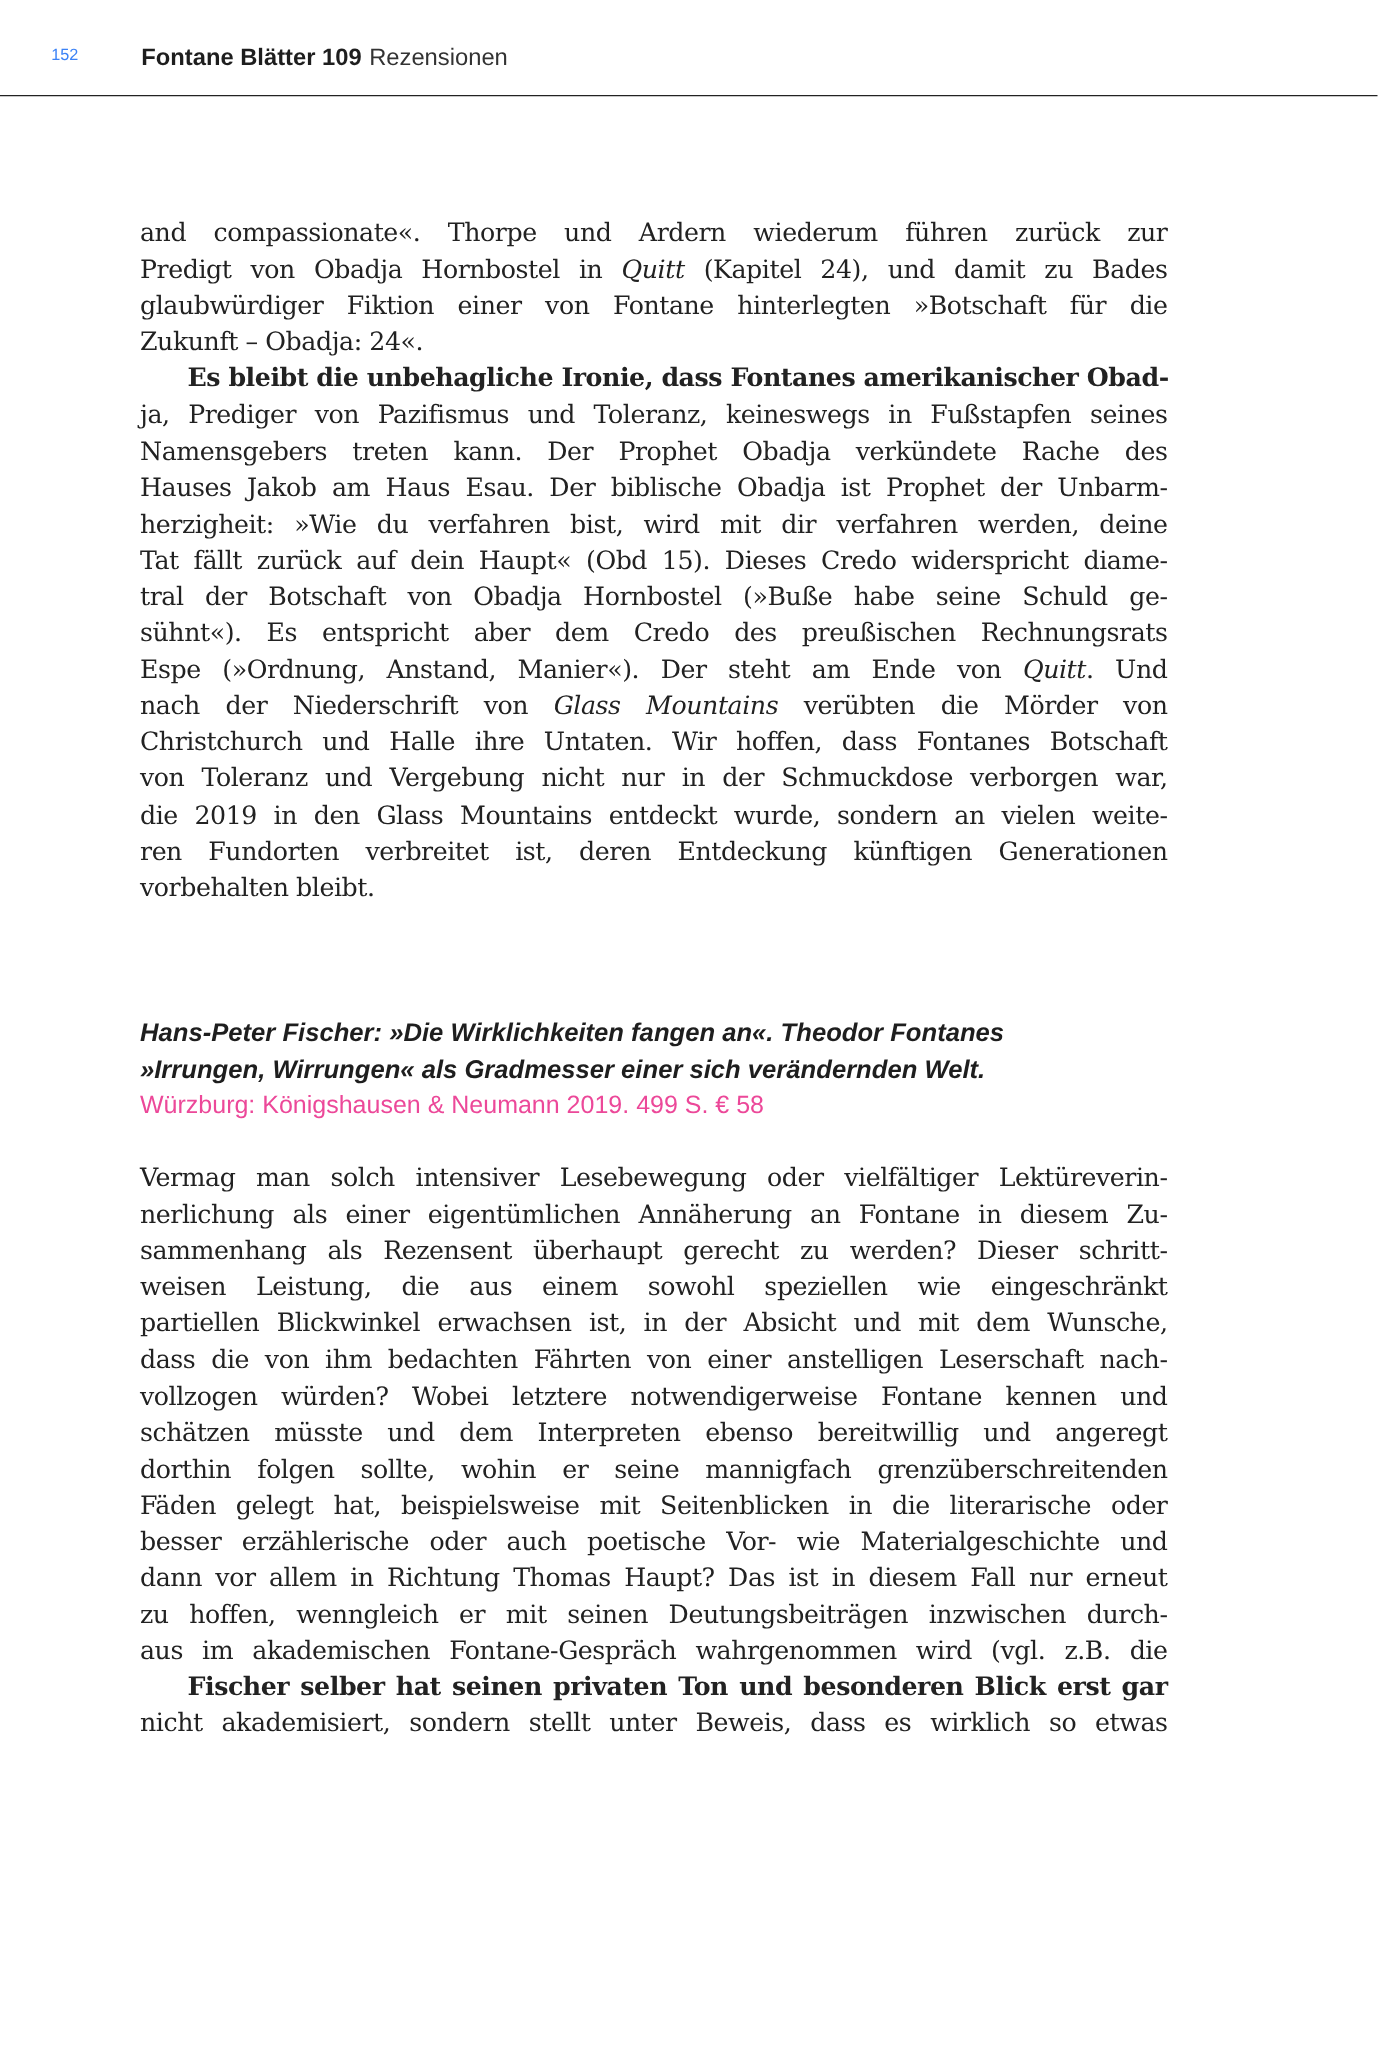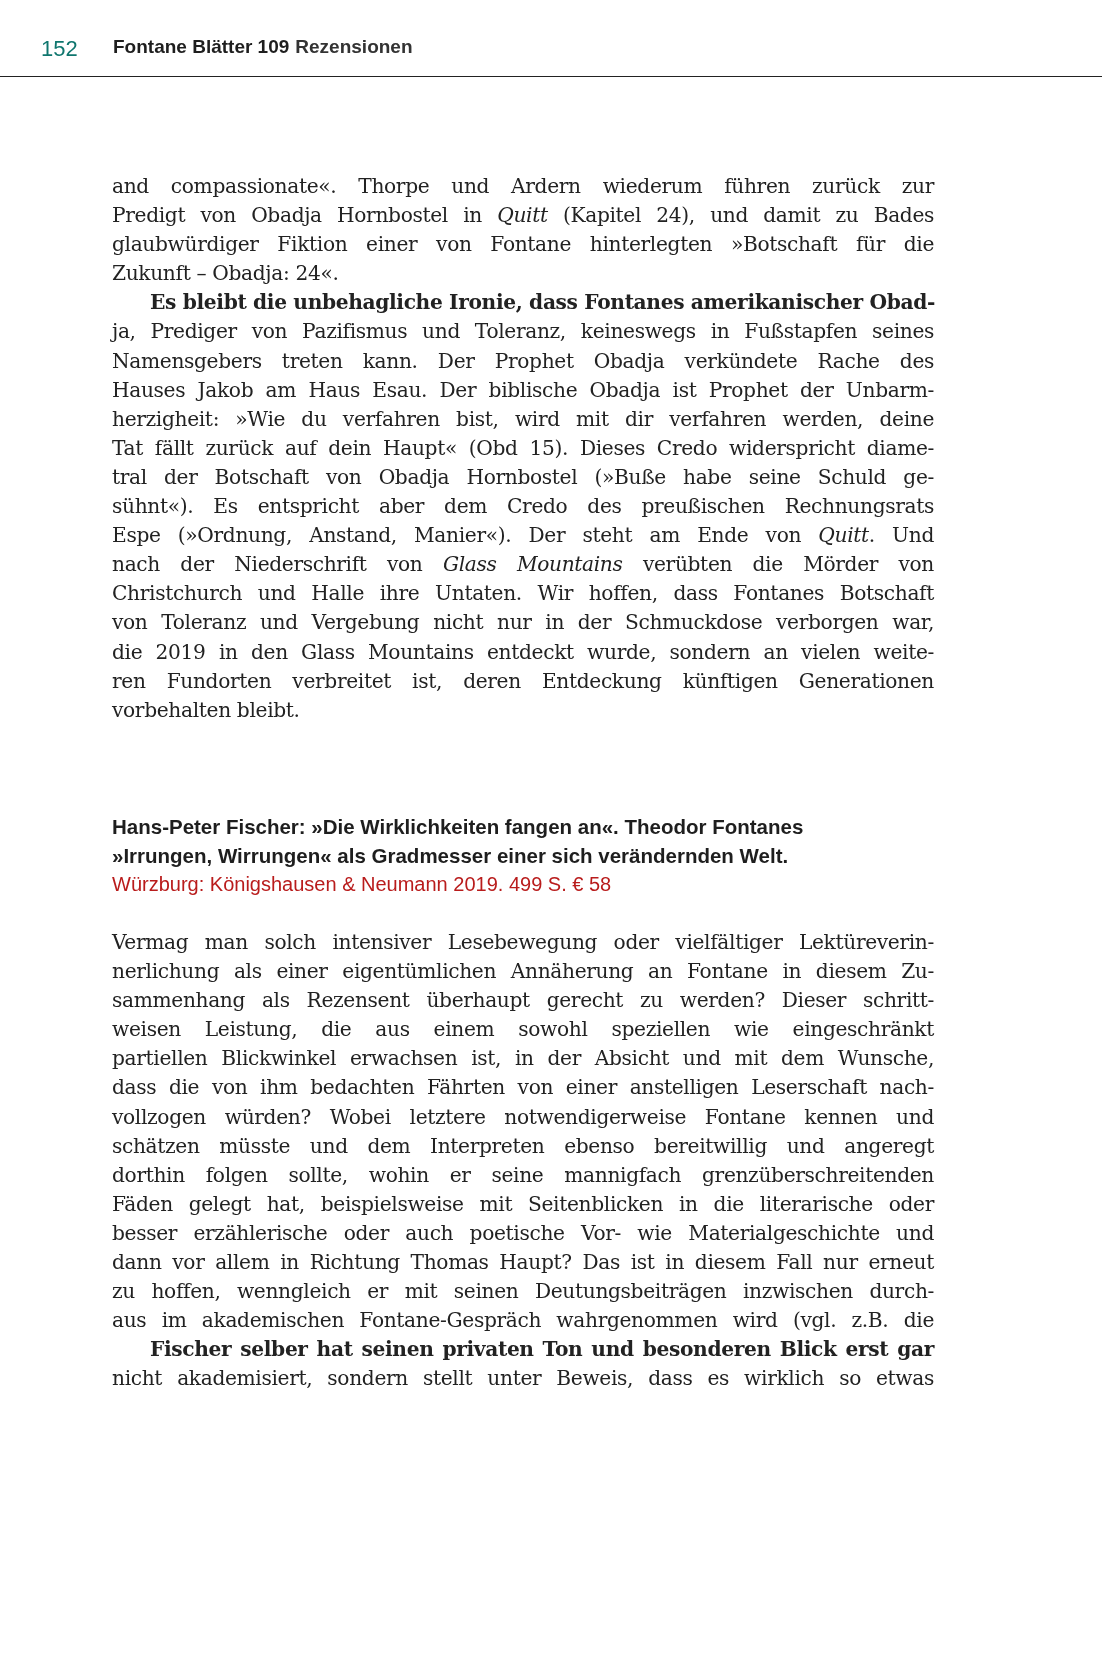--- a/index.html
+++ b/index.html
@@ -1,29 +1,29 @@
 <!DOCTYPE html>
 <html><head>
 <meta charset="utf-8">
 <style>
   html, body { margin: 0; padding: 0; background: #ffffff; }
   body { width: 1102px; height: 1654px; position: relative; overflow: hidden; color: #222222; }
   .running-head { position: absolute; left: 0; top: 30px; width: 1102px; height: 46px; border-bottom: 1.5px solid #222; }
-  .running-head .pageno { position: absolute; left: 41px; top: 6px; font-family: "Liberation Sans", sans-serif; font-size: 22px; color: #0f766e; }
+  .running-head .pageno { position: absolute; left: 41px; top: 6px; font-family: "Liberation Sans", sans-serif; font-size: 13px; color: #3b82f6; }
   .running-head .journal { position: absolute; left: 113px; top: 6px; font-family: "Liberation Sans", sans-serif; font-size: 19px; font-weight: bold; color: #1e1e1e; }
-  .running-head .section { font-weight: bold; margin-left: 6px; color: #333; }
+  .running-head .section { font-weight: normal; margin-left: 6px; color: #333; }
   .textblock { position: absolute; left: 112px; width: 822px; font-family: "DejaVu Serif", serif; font-size: 20.2px; line-height: 29.1px; color: #222; letter-spacing: -0.35px; }
   .line { display: block; text-align: justify; text-align-last: justify; white-space: nowrap; height: 29.1px; }
   .line.last { text-align-last: left; }
   .line.indent { padding-left: 38px; font-weight: bold; }
   .line.right { text-align: right; text-align-last: right; }
   .line .it { font-style: italic; }
   .block-a { top: 172px; }
-  .heading { position: absolute; left: 112px; top: 812px; width: 822px; font-family: "Liberation Sans", sans-serif; font-size: 20.5px; font-weight: bold; line-height: 29px; color: #1e1e1e; }
-  .biblio { position: absolute; left: 112px; top: 870px; font-family: "Liberation Sans", sans-serif; font-size: 20px; line-height: 29px; color: #b91c1c; }
+  .heading { position: absolute; left: 112px; top: 812px; width: 822px; font-family: "Liberation Sans", sans-serif; font-size: 20.5px; font-weight: bold; line-height: 29px; color: #1e1e1e; font-style: italic; }
+  .biblio { position: absolute; left: 112px; top: 870px; font-family: "Liberation Sans", sans-serif; font-size: 20px; line-height: 29px; color: #ec4899; }
   .block-b { top: 928px; }
   .line > span { white-space: pre; }
 </style>
 </head>
 <body>
 
 <header class="running-head">
   <span class="pageno">152</span>
   <span class="journal"><span>Fontane Blätter 109</span><span class="section">Rezensionen</span></span>
 </header>

